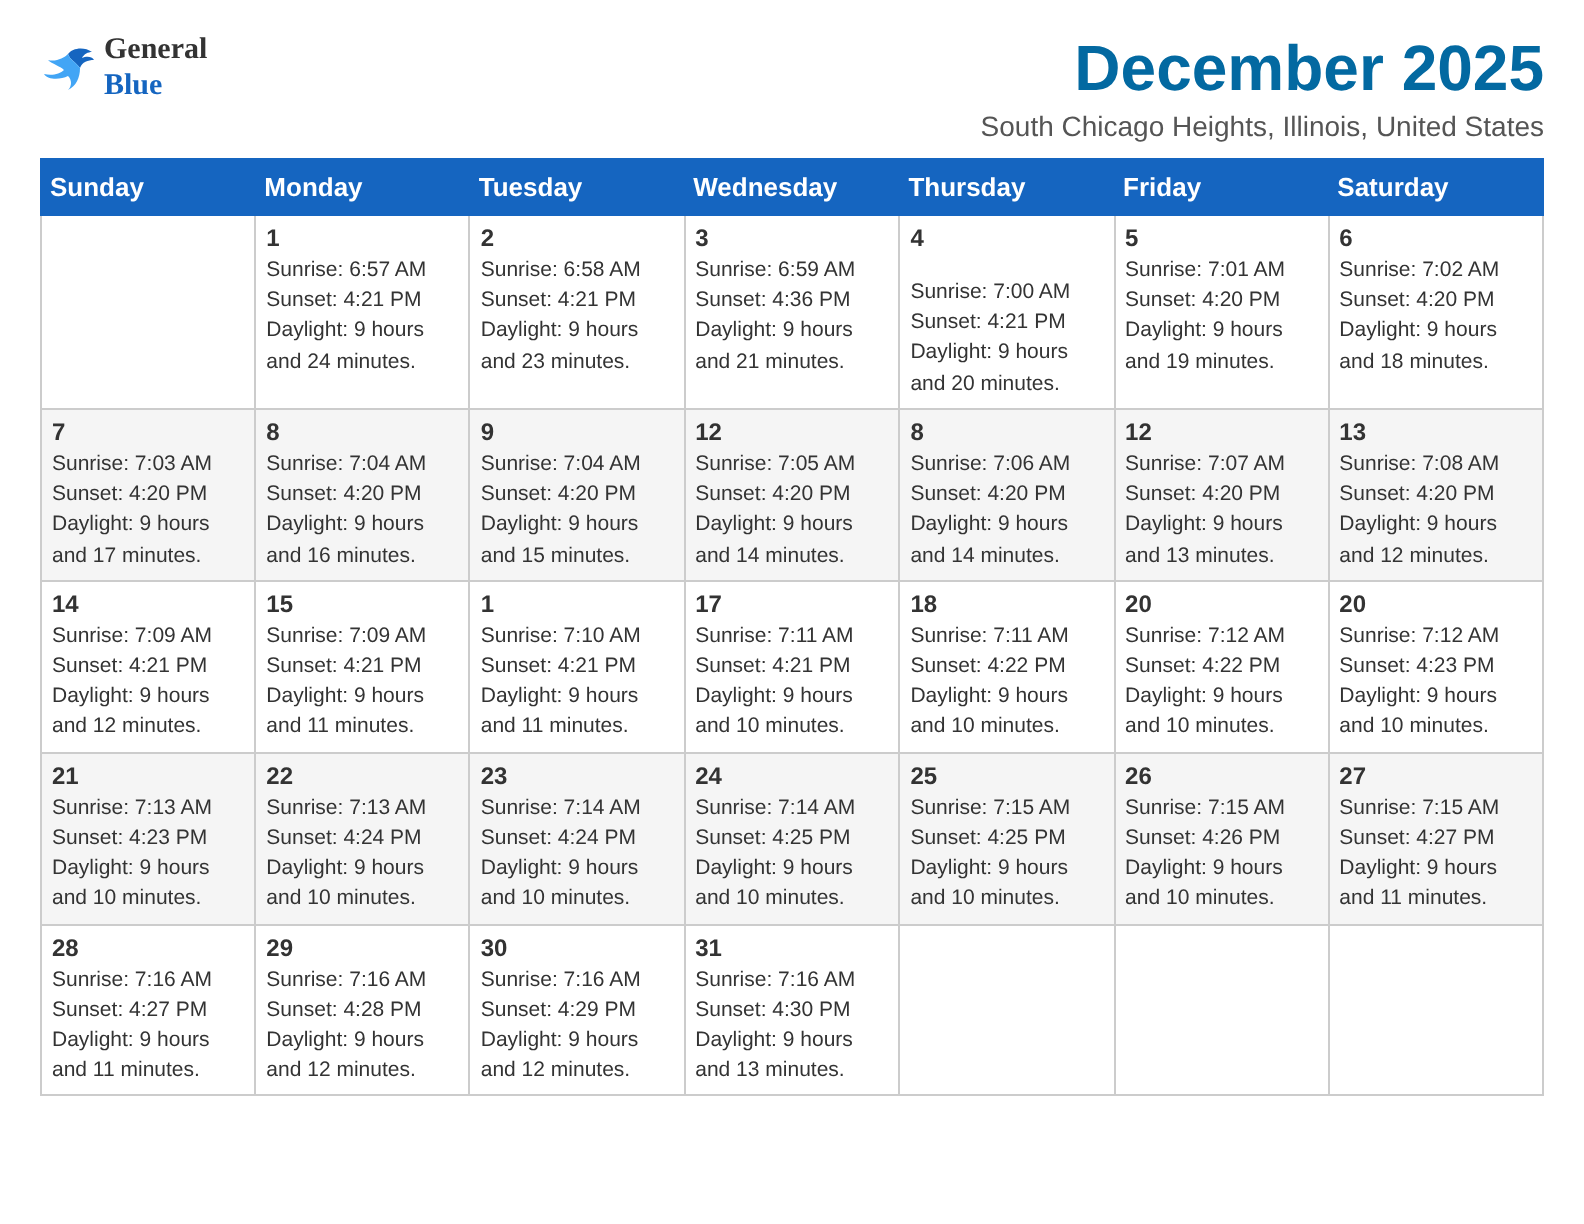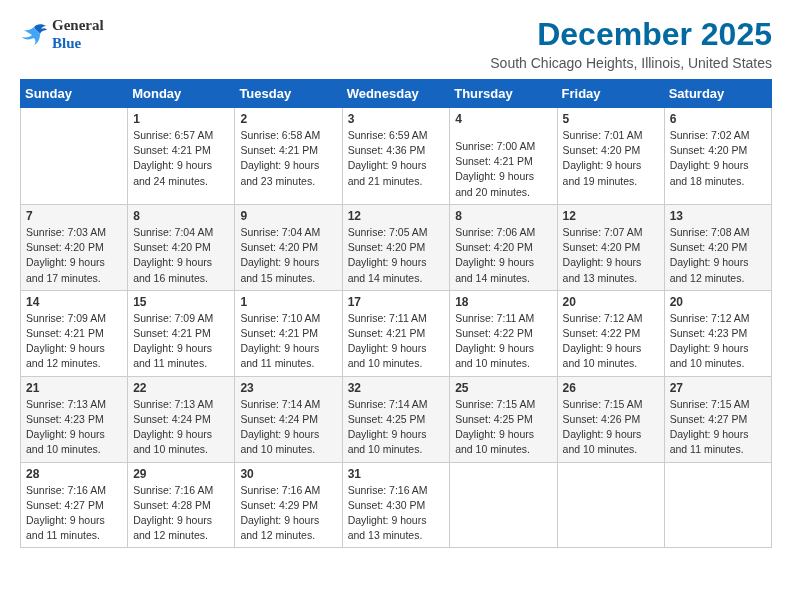--- a/index.html
+++ b/index.html
@@ -282,21 +282,21 @@
 and 10 minutes.</div>
         </td>
         <td>
           <span class="day-number">23</span>
           <div class="day-info" style="white-space: pre-line;">Sunrise: 7:14 AM
 Sunset: 4:24 PM
 Daylight: 9 hours
 and 10 minutes.</div>
         </td>
         <td>
-          <span class="day-number">32</span>
+          <span class="day-number">24</span>
           <div class="day-info" style="white-space: pre-line;">Sunrise: 7:14 AM
 Sunset: 4:25 PM
 Daylight: 9 hours
 and 10 minutes.</div>
         </td>
         <td>
           <span class="day-number">25</span>
           <div class="day-info" style="white-space: pre-line;">Sunrise: 7:15 AM
 Sunset: 4:25 PM
 Daylight: 9 hours

